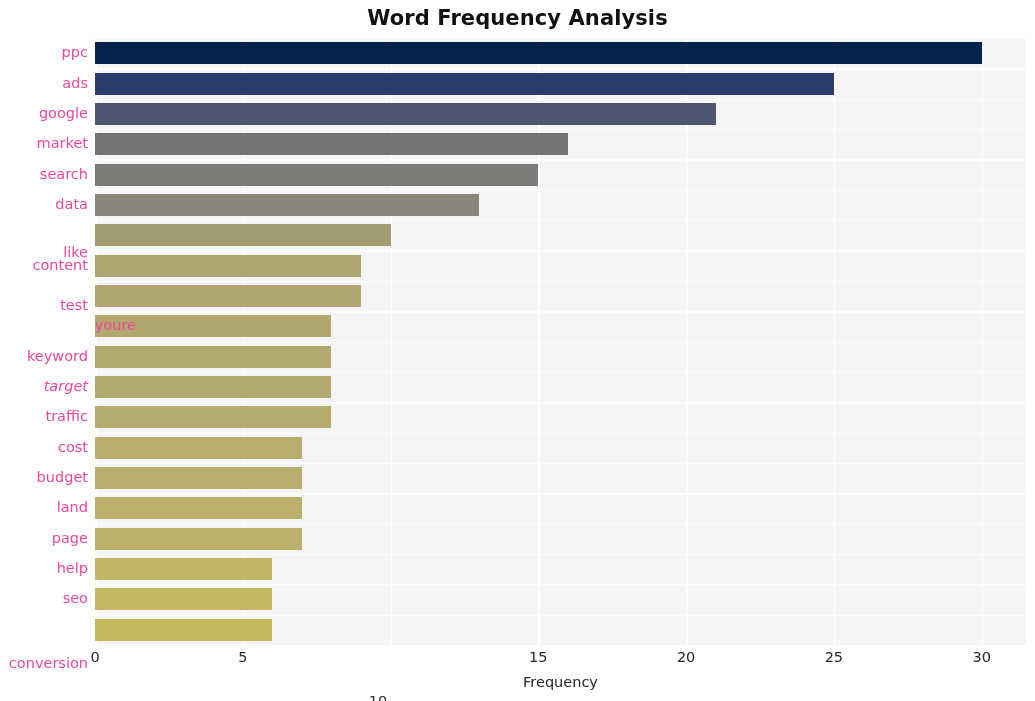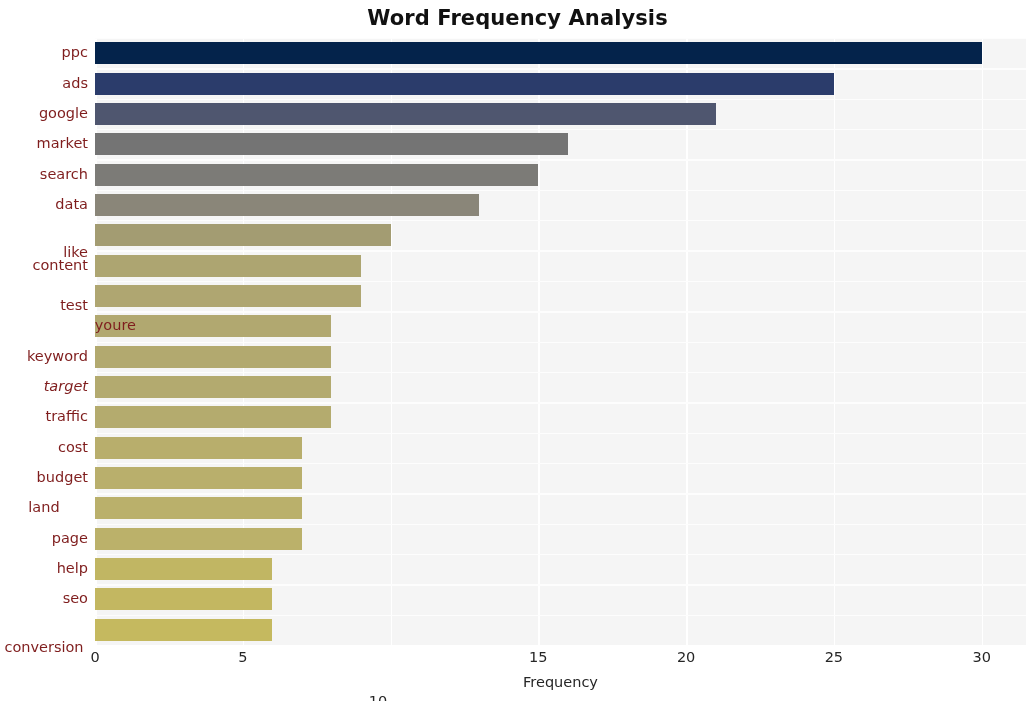--- a/index.html
+++ b/index.html
@@ -58,21 +58,21 @@
     position: absolute;
     left: 0;
     height: 22px;
   }
   .ytick {
     position: absolute;
     left: 0;
     width: 88px;
     text-align: right;
     font-size: 14.5px;
-    color: #7f1d1d;
+    color: #ec4899;
     white-space: nowrap;
   }
   .xtick {
     position: absolute;
     top: 649px;
     width: 60px;
     margin-left: -30px;
     text-align: center;
     font-size: 14.5px;
     color: #262626;
@@ -153,25 +153,25 @@
       <div class="ytick" style="top: 195.925px;">data</div>
       <div class="ytick" style="top: 244px;">like</div>
       <div class="ytick" style="top: 256.625px;">content</div>
       <div class="ytick" style="top: 297px;">test</div>
       <div class="ytick" style="top: 317.325px; padding-left: 48px;">youre</div>
       <div class="ytick" style="top: 347.675px;">keyword</div>
       <div class="ytick" style="top: 378.025px; font-style: italic;">target</div>
       <div class="ytick" style="top: 408.375px;">traffic</div>
       <div class="ytick" style="top: 438.725px;">cost</div>
       <div class="ytick" style="top: 469.075px;">budget</div>
-      <div class="ytick" style="top: 499.425px; text-align: center;">land</div>
+      <div class="ytick" style="top: 499.425px;">land</div>
       <div class="ytick" style="top: 529.775px;">page</div>
       <div class="ytick" style="top: 560.125px;">help</div>
       <div class="ytick" style="top: 590.475px;">seo</div>
-      <div class="ytick" style="top: 639px; text-align: center;">conversion</div>
+      <div class="ytick" style="top: 655px;">conversion</div>
     </div>
   <div id="xtick-layer">
       <div class="xtick" style="left: 95px;">0</div>
       <div class="xtick" style="left: 242.778px;">5</div>
       <div class="xtick" style="left: 378px; margin-top: 44px;">10</div>
       <div class="xtick" style="left: 538.333px;">15</div>
       <div class="xtick" style="left: 686.111px;">20</div>
       <div class="xtick" style="left: 833.889px;">25</div>
       <div class="xtick" style="left: 981.667px;">30</div>
     </div>

